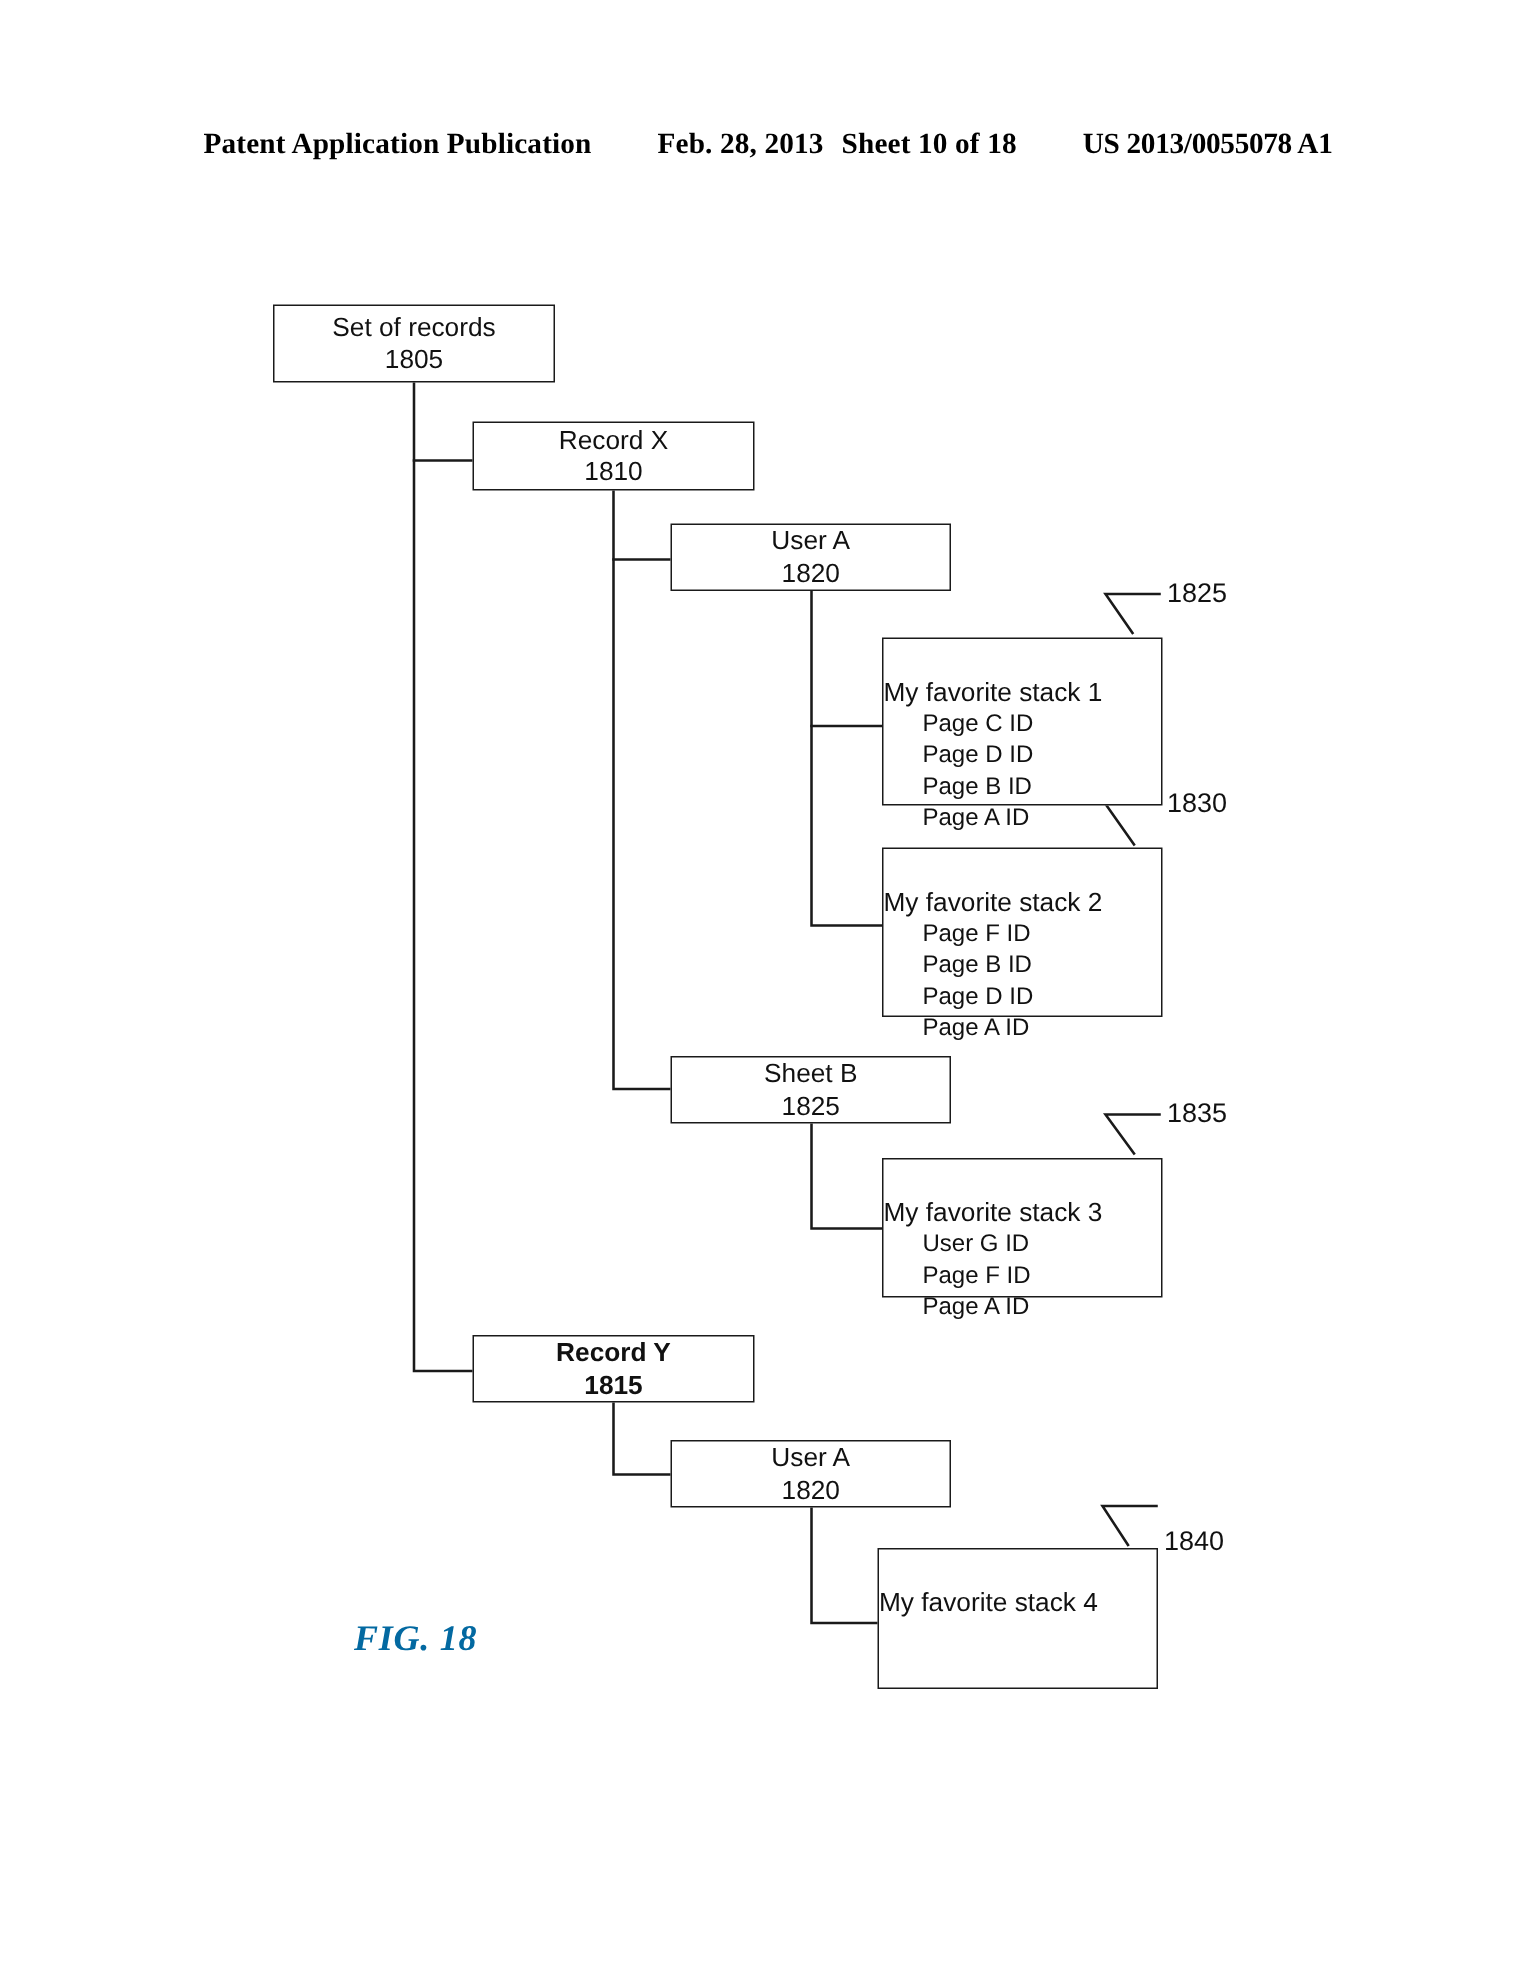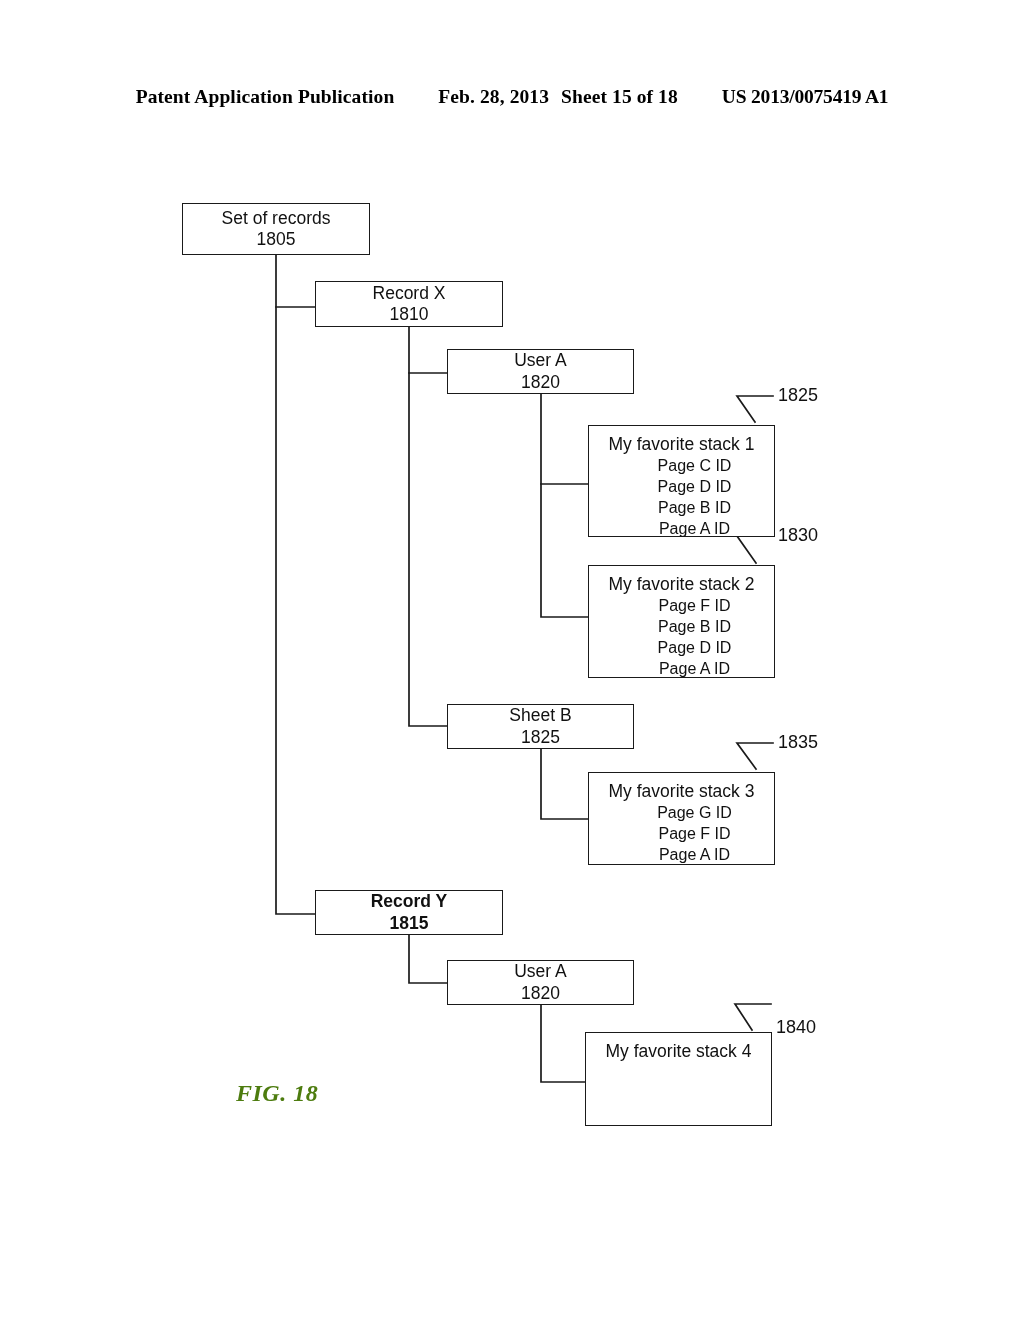--- a/index.html
+++ b/index.html
@@ -65,22 +65,22 @@
   }
   
   .node.simple {
     display: flex;
     flex-direction: column;
     align-items: center;
     justify-content: center;
   }
   
   .node.stack {
-    padding-top: 7px;
-    text-align: center;
+    padding-top: 24px;
+    text-align: left;
   }
   .node.stack .stack-title {
     display: block;
     white-space: nowrap;
     font-size: 17.5px;
     line-height: 22px;
   }
   .node.stack .page-list {
     list-style: none;
     margin: 0;
@@ -107,42 +107,42 @@
   
   #fig-caption {
     position: absolute;
     left: 236px;
     top: 1076px;
     font-family: "Liberation Serif", serif;
     font-style: italic;
     font-weight: bold;
     font-size: 24px;
     letter-spacing: 0.5px;
-    color: #4d7c0f;
+    color: #0369a1;
     z-index: 4;
   }
 
   svg.connectors {
     position: absolute;
     left: 0;
     top: 0;
     width: 1024px;
     height: 1320px;
     z-index: 1;
     pointer-events: none;
   }
 </style>
 </head>
 <body>
 
 <div class="page-header">
   <span class="hdr-pub">Patent Application Publication</span>
   <span class="hdr-date">Feb. 28, 2013</span>
-  <span class="hdr-sheet">Sheet 15 of 18</span>
-  <span class="hdr-patno">US 2013/0075419 A1</span>
+  <span class="hdr-sheet">Sheet 10 of 18</span>
+  <span class="hdr-patno">US 2013/0055078 A1</span>
 </div>
 
 <div id="figure-canvas">
 
   <svg class="connectors" viewBox="0 0 1024 1320" xmlns="http://www.w3.org/2000/svg">
     <g fill="none" stroke="#1a1a1a" stroke-width="1.7" stroke-linecap="square">
 
       <path d="M 276 251 L 276 910 L 315 910"></path>
 
       <path d="M 276 303 L 315 303"></path>
@@ -206,21 +206,21 @@
   <div class="ref-label" style="left:778px; top:521px;">1830</div>
 
   <div class="node simple" style="left:447px; top:700px; width:187px; height:45px;">
     <span class="line">Sheet B</span>
     <span class="line">1825</span>
   </div>
 
   <div class="node stack" style="left:588px; top:768px; width:187px; height:93px;">
     <span class="stack-title">My favorite stack 3</span>
     <ul class="page-list">
-      <li>Page G ID</li>
+      <li>User G ID</li>
       <li>Page F ID</li>
       <li>Page A ID</li>
     </ul>
   </div>
   <div class="ref-label" style="left:778px; top:728px;text-align:right;">1835</div>
 
   <div class="node simple" style="left:315px; top:886px; width:188px; height:45px;font-weight:bold;">
     <span class="line">Record Y</span>
     <span class="line">1815</span>
   </div>

